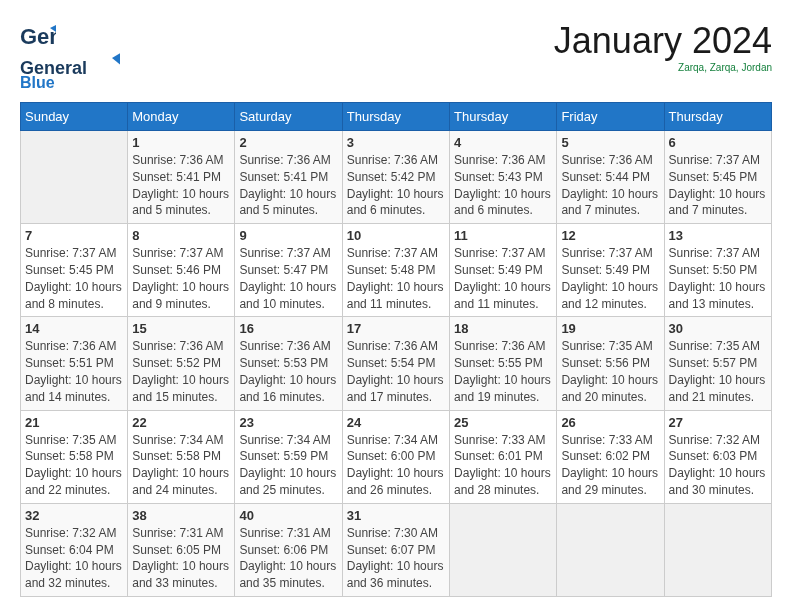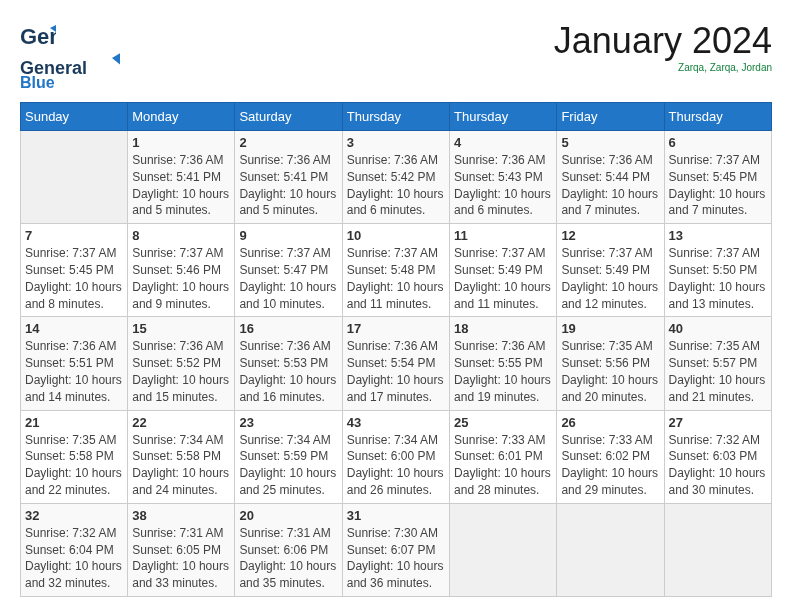--- a/index.html
+++ b/index.html
@@ -192,39 +192,39 @@
         </td>
         <td>
           <span class="day-number">18</span>
           <div class="day-info">Sunrise: 7:36 AM<br>Sunset: 5:55 PM<br>Daylight: 10 hours<br>and 19 minutes.</div>
         </td>
         <td>
           <span class="day-number">19</span>
           <div class="day-info">Sunrise: 7:35 AM<br>Sunset: 5:56 PM<br>Daylight: 10 hours<br>and 20 minutes.</div>
         </td>
         <td>
-          <span class="day-number">40</span>
+          <span class="day-number">30</span>
           <div class="day-info">Sunrise: 7:35 AM<br>Sunset: 5:57 PM<br>Daylight: 10 hours<br>and 21 minutes.</div>
         </td>
       </tr>
       <tr>
         <td>
           <span class="day-number">21</span>
           <div class="day-info">Sunrise: 7:35 AM<br>Sunset: 5:58 PM<br>Daylight: 10 hours<br>and 22 minutes.</div>
         </td>
         <td>
           <span class="day-number">22</span>
           <div class="day-info">Sunrise: 7:34 AM<br>Sunset: 5:58 PM<br>Daylight: 10 hours<br>and 24 minutes.</div>
         </td>
         <td>
           <span class="day-number">23</span>
           <div class="day-info">Sunrise: 7:34 AM<br>Sunset: 5:59 PM<br>Daylight: 10 hours<br>and 25 minutes.</div>
         </td>
         <td>
-          <span class="day-number">43</span>
+          <span class="day-number">24</span>
           <div class="day-info">Sunrise: 7:34 AM<br>Sunset: 6:00 PM<br>Daylight: 10 hours<br>and 26 minutes.</div>
         </td>
         <td>
           <span class="day-number">25</span>
           <div class="day-info">Sunrise: 7:33 AM<br>Sunset: 6:01 PM<br>Daylight: 10 hours<br>and 28 minutes.</div>
         </td>
         <td>
           <span class="day-number">26</span>
           <div class="day-info">Sunrise: 7:33 AM<br>Sunset: 6:02 PM<br>Daylight: 10 hours<br>and 29 minutes.</div>
         </td>
@@ -236,21 +236,21 @@
       <tr>
         <td>
           <span class="day-number">32</span>
           <div class="day-info">Sunrise: 7:32 AM<br>Sunset: 6:04 PM<br>Daylight: 10 hours<br>and 32 minutes.</div>
         </td>
         <td>
           <span class="day-number">38</span>
           <div class="day-info">Sunrise: 7:31 AM<br>Sunset: 6:05 PM<br>Daylight: 10 hours<br>and 33 minutes.</div>
         </td>
         <td>
-          <span class="day-number">20</span>
+          <span class="day-number">40</span>
           <div class="day-info">Sunrise: 7:31 AM<br>Sunset: 6:06 PM<br>Daylight: 10 hours<br>and 35 minutes.</div>
         </td>
         <td>
           <span class="day-number">31</span>
           <div class="day-info">Sunrise: 7:30 AM<br>Sunset: 6:07 PM<br>Daylight: 10 hours<br>and 36 minutes.</div>
         </td>
         <td class="empty-cell"></td>
         <td class="empty-cell"></td>
         <td class="empty-cell"></td>
       </tr>

